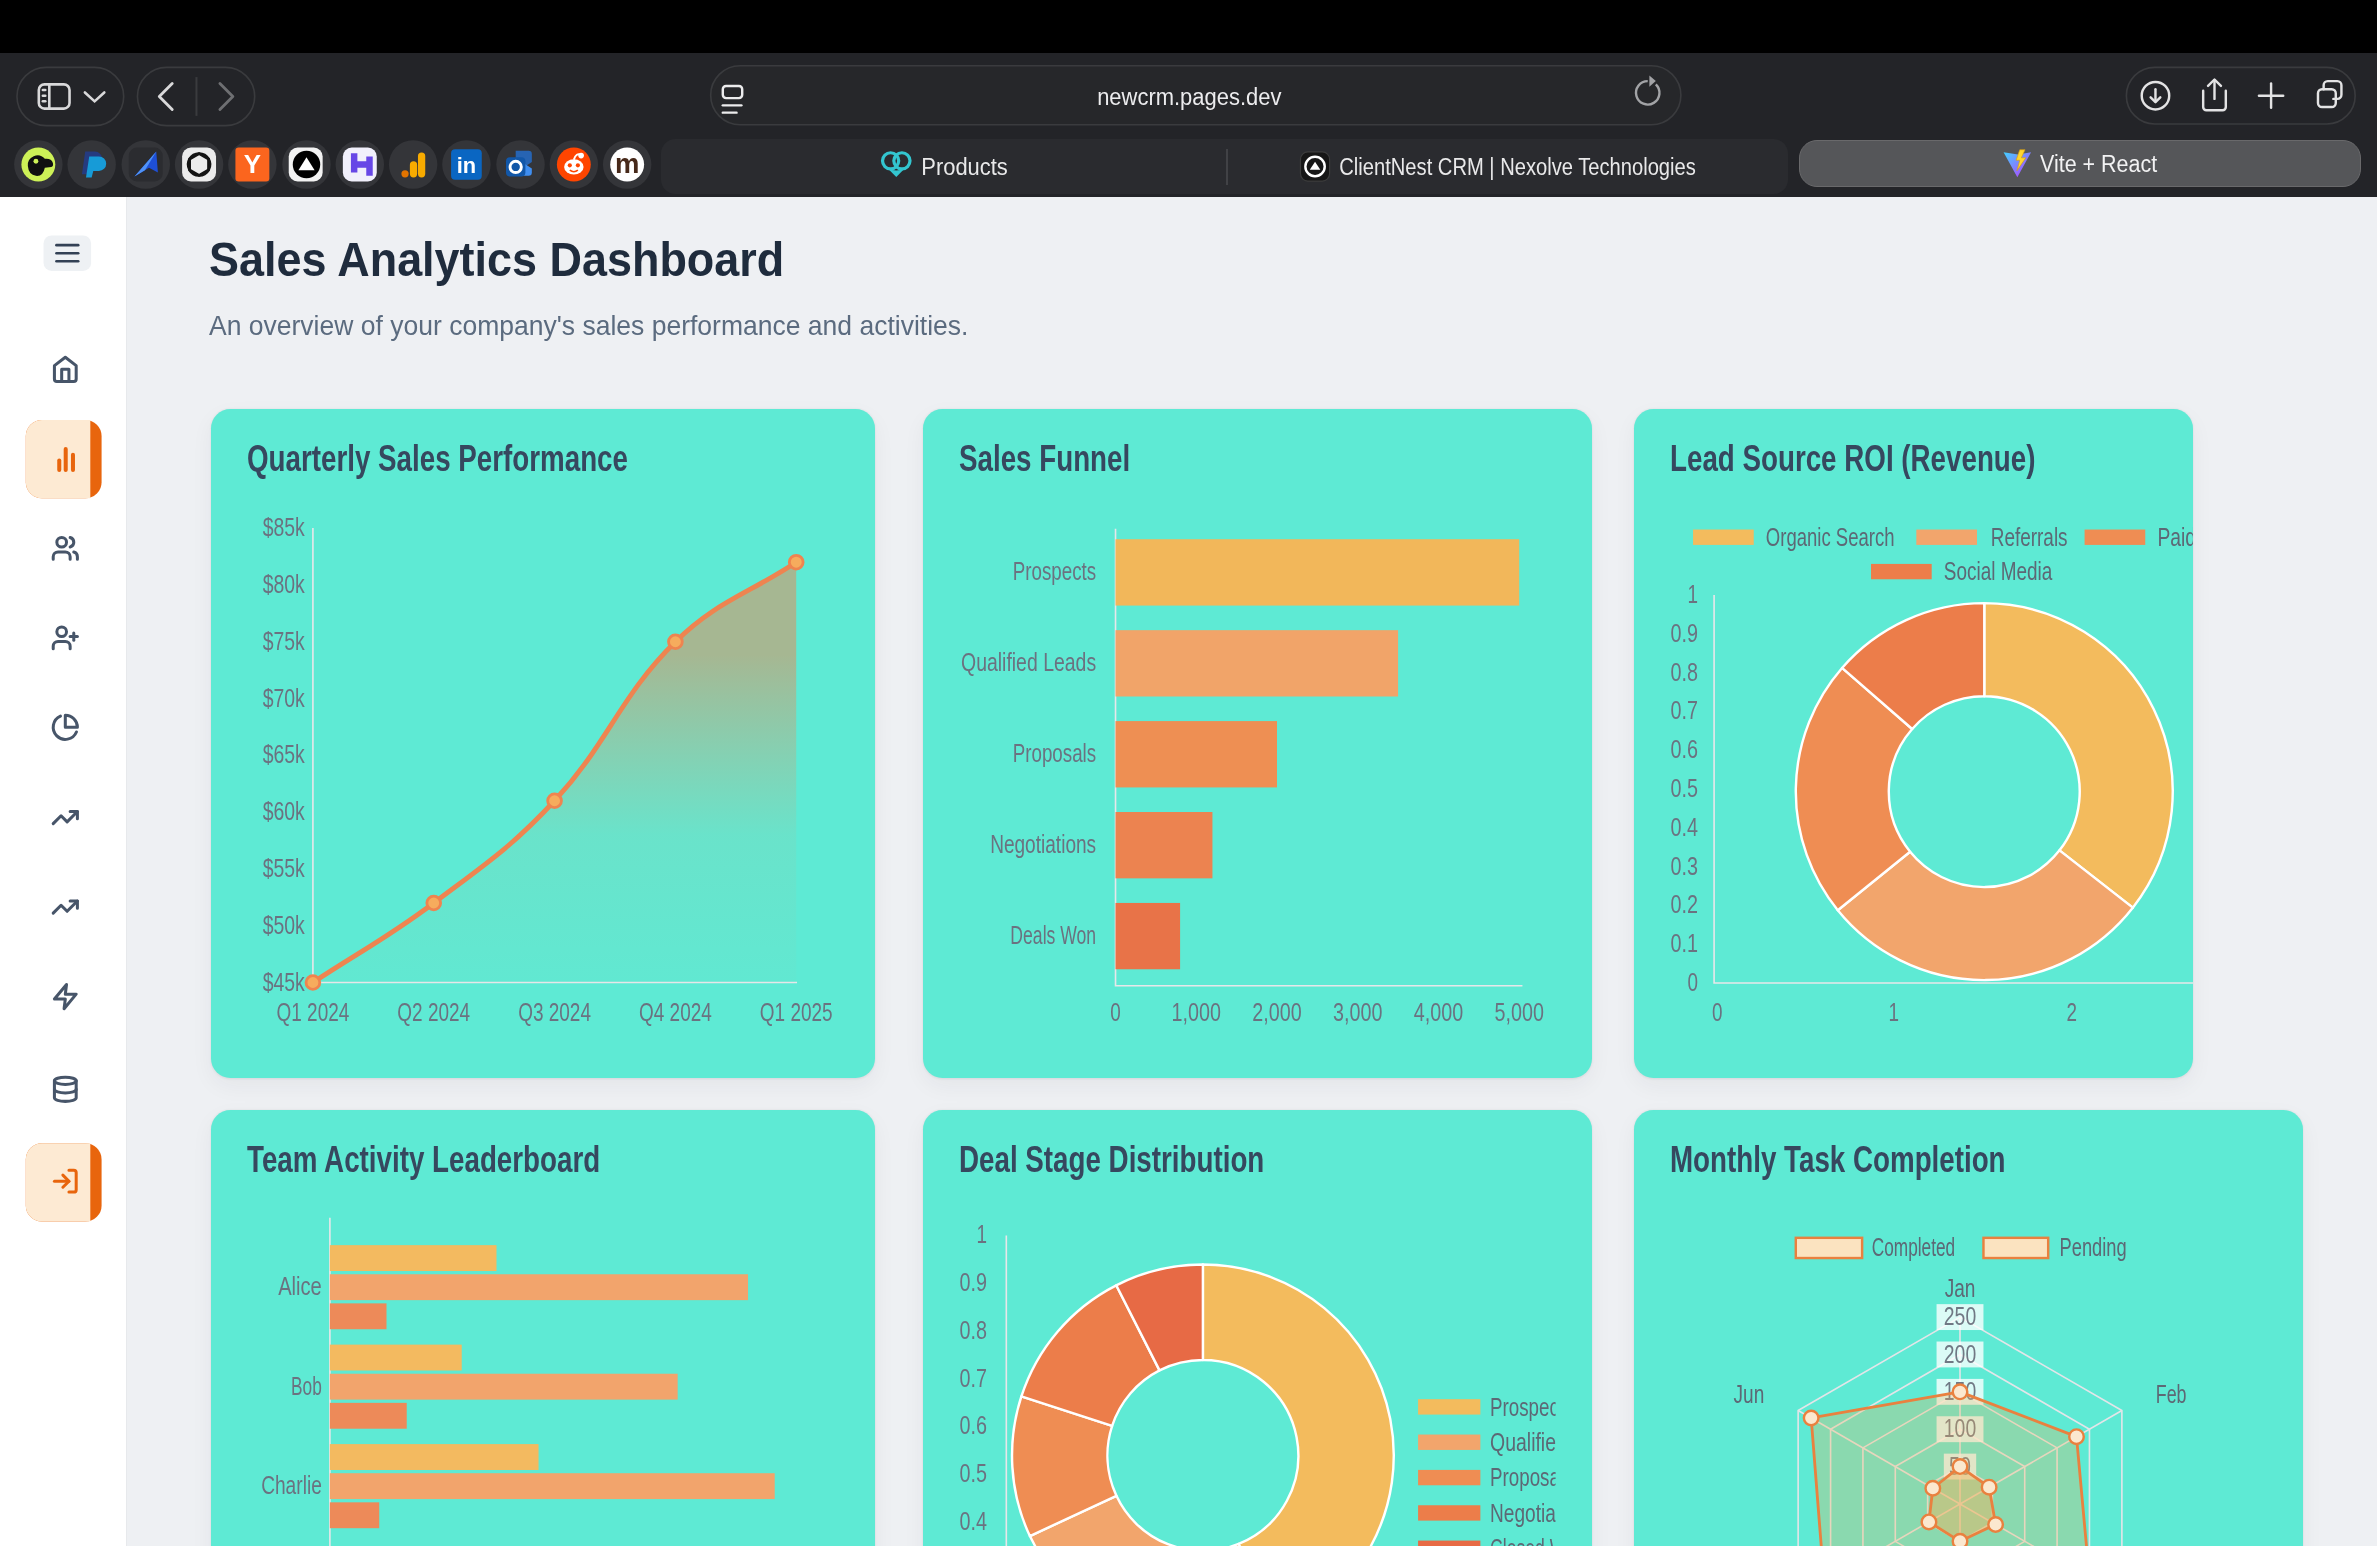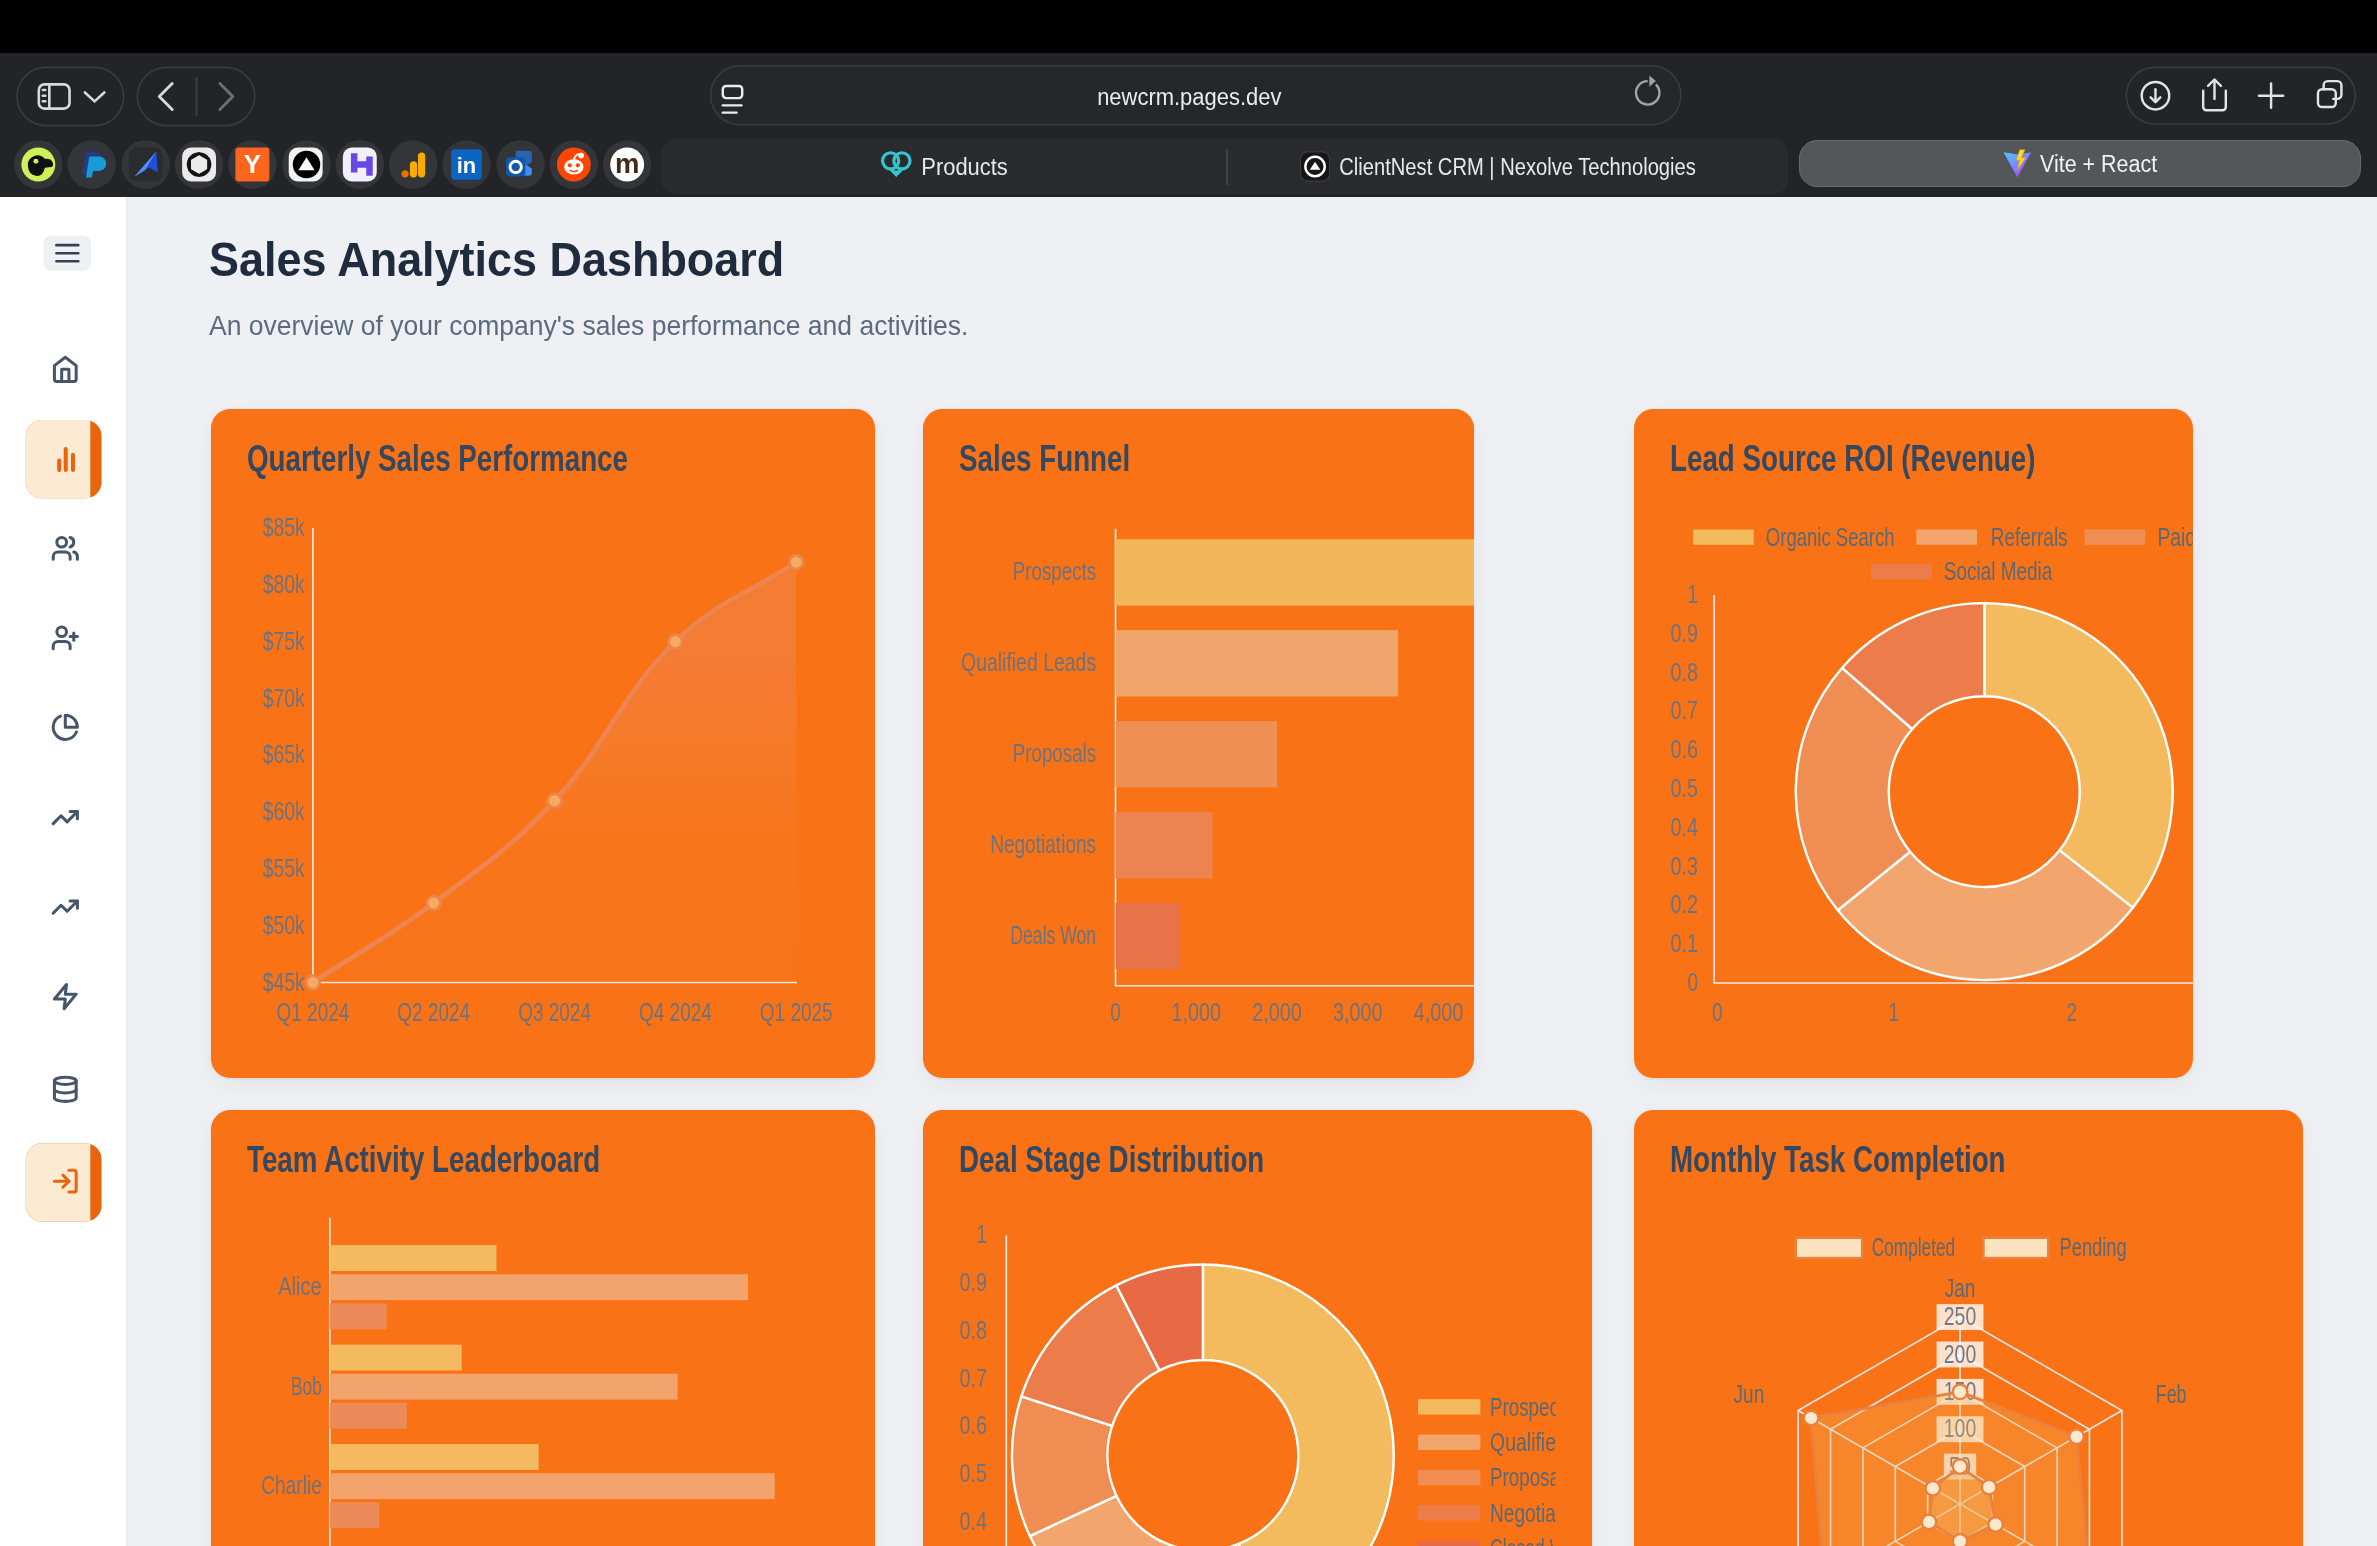--- a/index.html
+++ b/index.html
@@ -1,17 +1,17 @@
 <!DOCTYPE html>
 <html style="font-size:13px"><head><meta charset="utf-8"><style>
 * { margin:0; padding:0; box-sizing:border-box; }
 html,body { width:2377px; height:1546px; overflow:hidden; font-family:"Liberation Sans", sans-serif; background:#eef0f3; }
 .abs { position:absolute; }
 svg text { font-family:"Liberation Sans", sans-serif; }
-.card { position:absolute; background:#f97316; border-radius:19.4px; box-shadow:0 0.8px 2.4px rgba(15,23,42,.08), 0 8px 22.6px rgba(30,41,59,.05); overflow:hidden; }
+.card { position:absolute; background:#5eead4; border-radius:19.4px; box-shadow:0 0.8px 2.4px rgba(15,23,42,.08), 0 8px 22.6px rgba(30,41,59,.05); overflow:hidden; }
 .ctitle { position:absolute; left:36px; top:29px; font-size:37px; font-weight:700; color:#36485f; transform:scaleX(0.75); transform-origin:left top; white-space:nowrap; }
 </style></head>
 <body>
 <div class="abs" style="left:0;top:0;width:2377px;height:53px;background:#000;"></div>
 <div class="abs" style="left:0;top:53px;width:2377px;height:144px;background:#232428;"></div>
 <svg class="abs" style="left:0;top:0;" width="2377" height="197" viewBox="0 0 2940 243">
     <rect x="21" y="83" width="132" height="72" rx="36" fill="none" stroke="#3a3b3e" stroke-width="2"></rect>
     <g stroke="#d9d9da" stroke-width="3.2" fill="none" stroke-linecap="round">
       <rect x="48" y="104" width="38" height="30" rx="7"></rect>
       <line x1="61" y1="104" x2="61" y2="134"></line>
@@ -216,21 +216,21 @@
       <text x="574.2" y="757" font-size="31" fill="#6b7280" text-anchor="middle" textLength="90" lengthAdjust="spacingAndGlyphs">Q4 2024</text>
       <text x="723.6" y="757" font-size="31" fill="#6b7280" text-anchor="middle" textLength="90" lengthAdjust="spacingAndGlyphs">Q1 2025</text>
       <path d="M126.0 709.0 C185.8 669.7 218.3 653.6 275.4 610.7 C337.8 563.7 372.0 541.4 424.8 484.3 C491.5 412.2 504.9 356.1 574.2 287.7 C624.4 238.1 663.8 228.7 723.6 189.3 L723.6 709 L126 709 Z" fill="url(#ag)"></path>
       <path d="M126.0 709.0 C185.8 669.7 218.3 653.6 275.4 610.7 C337.8 563.7 372.0 541.4 424.8 484.3 C491.5 412.2 504.9 356.1 574.2 287.7 C624.4 238.1 663.8 228.7 723.6 189.3" fill="none" stroke="#ee8450" stroke-width="6" stroke-linecap="round"></path>
       <circle cx="126.0" cy="709.0" r="8.5" fill="#f6ac5d" stroke="#ee8450" stroke-width="3.5"></circle>
       <circle cx="275.4" cy="610.7" r="8.5" fill="#f6ac5d" stroke="#ee8450" stroke-width="3.5"></circle>
       <circle cx="424.8" cy="484.3" r="8.5" fill="#f6ac5d" stroke="#ee8450" stroke-width="3.5"></circle>
       <circle cx="574.2" cy="287.7" r="8.5" fill="#f6ac5d" stroke="#ee8450" stroke-width="3.5"></circle>
       <circle cx="723.6" cy="189.3" r="8.5" fill="#f6ac5d" stroke="#ee8450" stroke-width="3.5"></circle>
     </svg></div>
-<div class="card" style="left:923px;top:409px;width:551px;height:669px;"><div class="ctitle">Sales Funnel</div><svg width="669" height="669" viewBox="0 0 827 827">
+<div class="card" style="left:923px;top:409px;width:669px;height:669px;"><div class="ctitle">Sales Funnel</div><svg width="669" height="669" viewBox="0 0 827 827">
       <path d="M238 148 V713 H741" fill="none" stroke="#e7e7e9" stroke-width="2"></path>
       <rect x="238" y="161.0" width="499.0" height="82" fill="#f2b75a"></rect>
       <text x="214" y="212" font-size="31" fill="#6b7280" text-anchor="end" textLength="103" lengthAdjust="spacingAndGlyphs">Prospects</text>
       <rect x="238" y="273.4" width="349.3" height="82" fill="#f1a469"></rect>
       <text x="214" y="324.4" font-size="31" fill="#6b7280" text-anchor="end" textLength="167" lengthAdjust="spacingAndGlyphs">Qualified Leads</text>
       <rect x="238" y="385.8" width="199.6" height="82" fill="#ee8f53"></rect>
       <text x="214" y="436.8" font-size="31" fill="#6b7280" text-anchor="end" textLength="103" lengthAdjust="spacingAndGlyphs">Proposals</text>
       <rect x="238" y="498.2" width="119.8" height="82" fill="#ec8350"></rect>
       <text x="214" y="549.2" font-size="31" fill="#6b7280" text-anchor="end" textLength="131" lengthAdjust="spacingAndGlyphs">Negotiations</text>
       <rect x="238" y="610.6" width="79.8" height="82" fill="#e87348"></rect>

